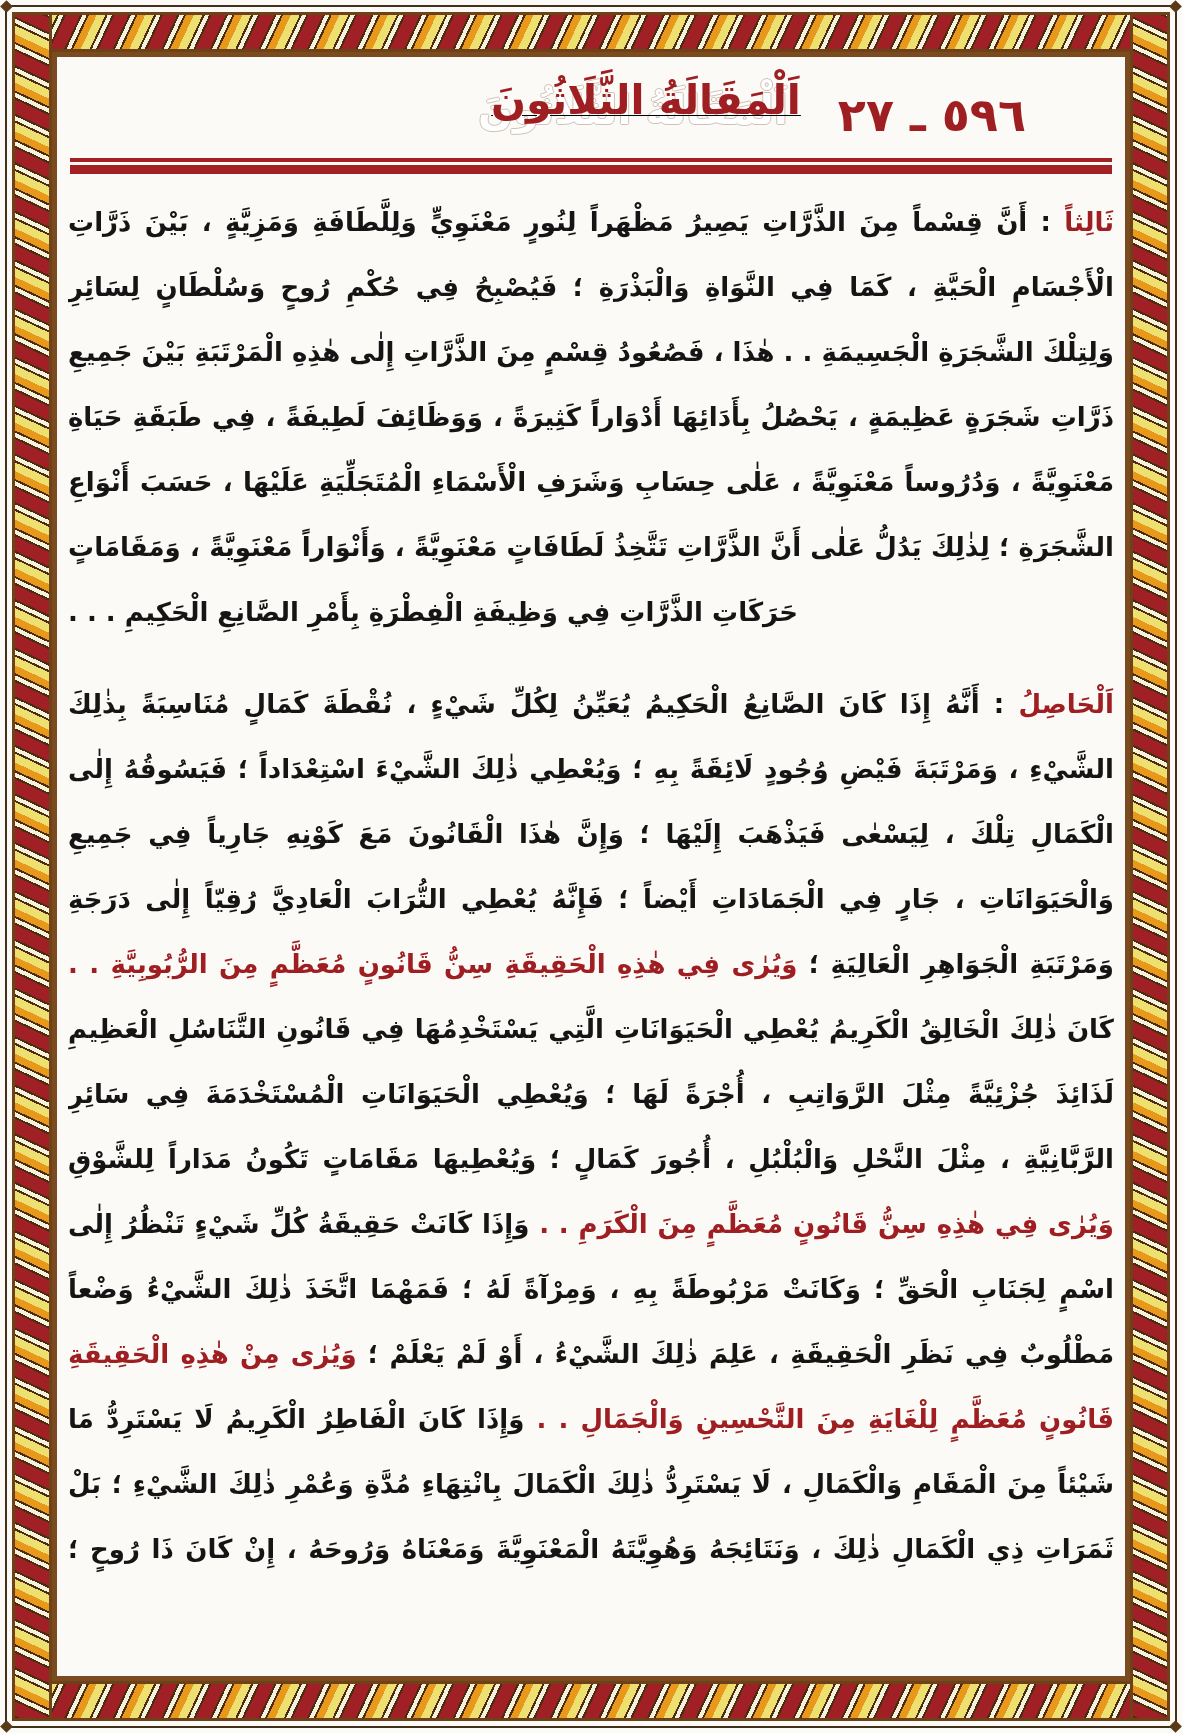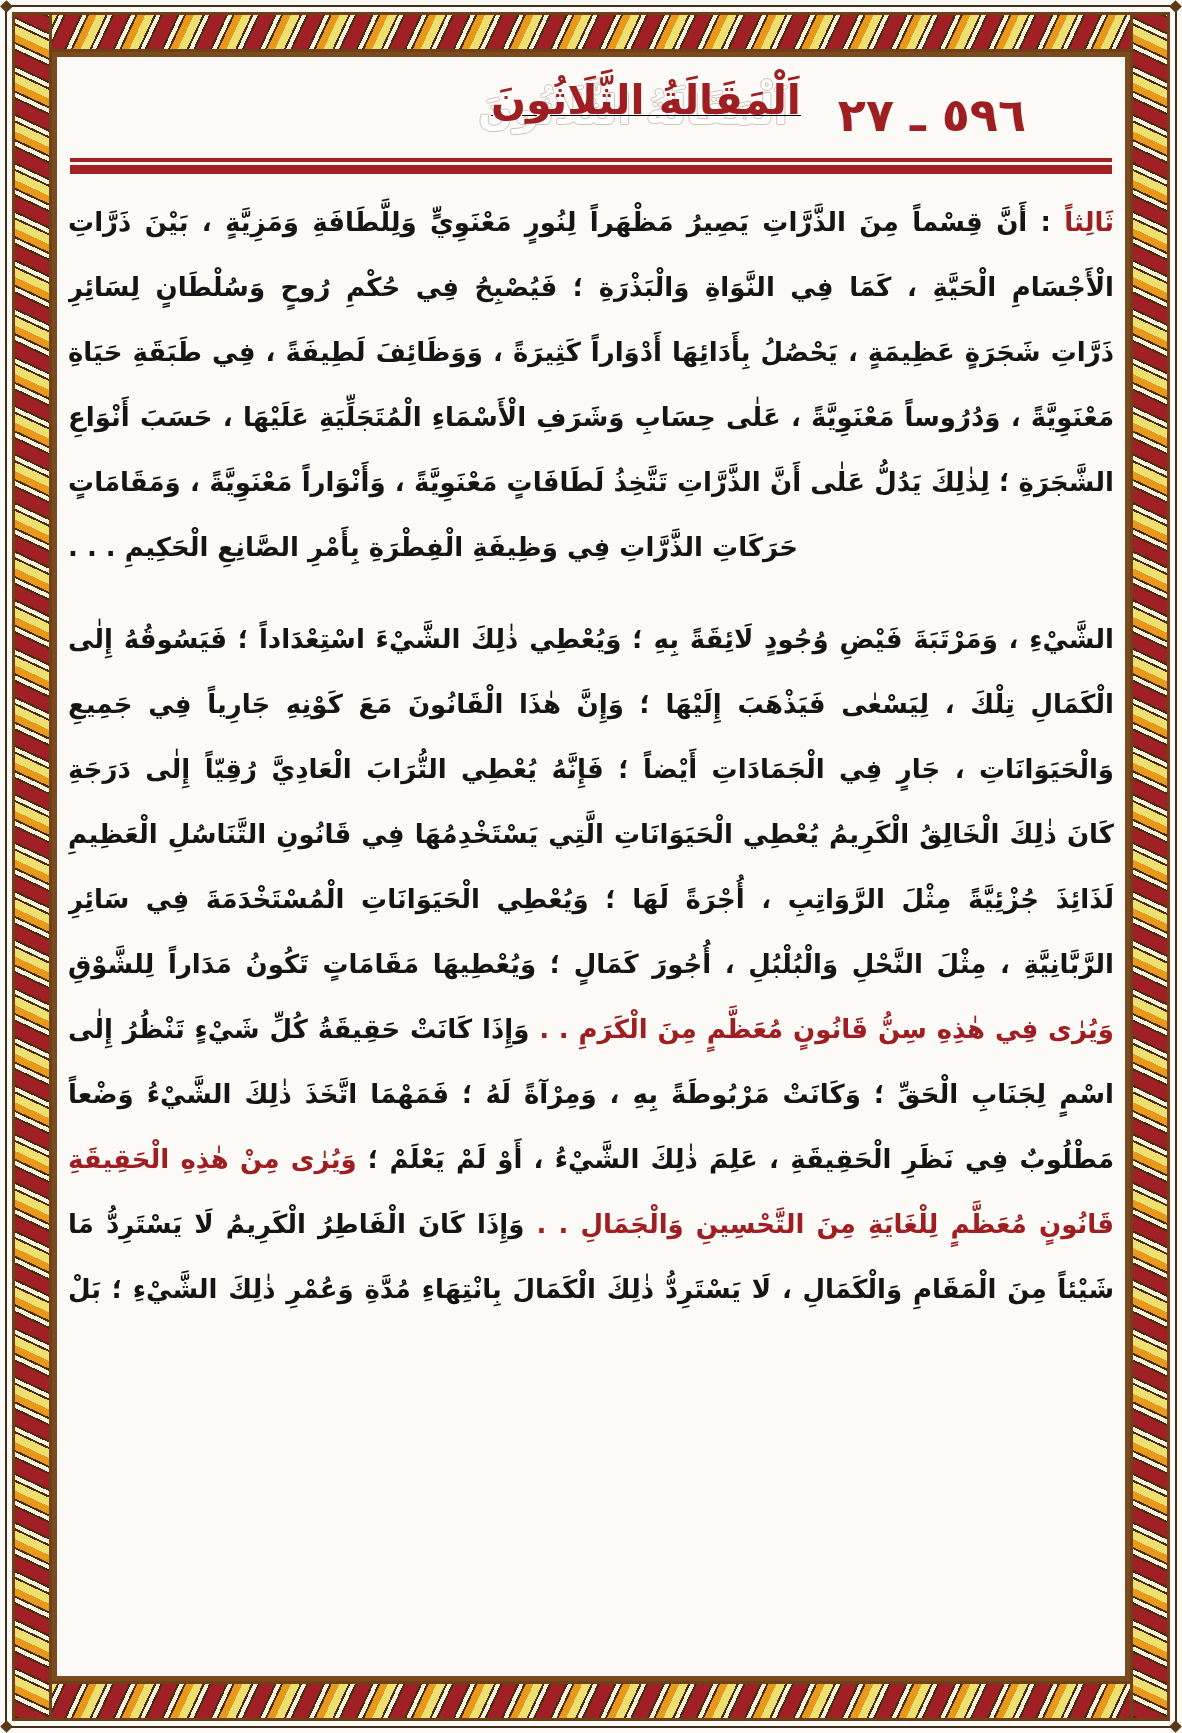--- a/index.html
+++ b/index.html
@@ -102,32 +102,36 @@
     </div>
     <div class="page-number">٥٩٦ ـ ٢٧</div>
   </div>
   <div class="rule-thin"></div>
   <div class="rule-thick"></div>
 
   <div class="body-text">
       <div class="para">
         <div class="line"><span class="run-red">ثَالِثاً</span><span class="run-black"> : أَنَّ قِسْماً مِنَ الذَّرَّاتِ يَصِيرُ مَظْهَراً لِنُورٍ مَعْنَوِيٍّ وَلِلَّطَافَةِ وَمَزِيَّةٍ ، بَيْنَ ذَرَّاتِ</span></div>
         <div class="line"><span class="run-black">الْأَجْسَامِ الْحَيَّةِ ، كَمَا فِي النَّوَاةِ وَالْبَذْرَةِ ؛ فَيُصْبِحُ فِي حُكْمِ رُوحٍ وَسُلْطَانٍ لِسَائِرِ الذَّرَّاتِ</span></div>
+        <div class="line"><span class="run-black">وَلِتِلْكَ الشَّجَرَةِ الْجَسِيمَةِ . . هٰذَا ، فَصُعُودُ قِسْمٍ مِنَ الذَّرَّاتِ إِلٰى هٰذِهِ الْمَرْتَبَةِ بَيْنَ جَمِيعِ</span></div>
         <div class="line"><span class="run-black">ذَرَّاتِ شَجَرَةٍ عَظِيمَةٍ ، يَحْصُلُ بِأَدَائِهَا أَدْوَاراً كَثِيرَةً ، وَوَظَائِفَ لَطِيفَةً ، فِي طَبَقَةِ حَيَاةِ تِلْكَ</span></div>
         <div class="line"><span class="run-black">مَعْنَوِيَّةً ، وَدُرُوساً مَعْنَوِيَّةً ، عَلٰى حِسَابِ وَشَرَفِ الْأَسْمَاءِ الْمُتَجَلِّيَةِ عَلَيْهَا ، حَسَبَ أَنْوَاعِ</span></div>
         <div class="line"><span class="run-black">الشَّجَرَةِ ؛ لِذٰلِكَ يَدُلُّ عَلٰى أَنَّ الذَّرَّاتِ تَتَّخِذُ لَطَافَاتٍ مَعْنَوِيَّةً ، وَأَنْوَاراً مَعْنَوِيَّةً ، وَمَقَامَاتٍ</span></div>
         <div class="line flush-left"><span class="run-black">حَرَكَاتِ الذَّرَّاتِ فِي وَظِيفَةِ الْفِطْرَةِ بِأَمْرِ الصَّانِعِ الْحَكِيمِ . . .</span></div>
       </div>
       <div class="para">
+        <div class="line"><span class="run-red">اَلْحَاصِلُ</span><span class="run-black"> : أَنَّهُ إِذَا كَانَ الصَّانِعُ الْحَكِيمُ يُعَيِّنُ لِكُلِّ شَيْءٍ ، نُقْطَةَ كَمَالٍ مُنَاسِبَةً بِذٰلِكَ</span></div>
         <div class="line"><span class="run-black">الشَّيْءِ ، وَمَرْتَبَةَ فَيْضِ وُجُودٍ لَائِقَةً بِهِ ؛ وَيُعْطِي ذٰلِكَ الشَّيْءَ اسْتِعْدَاداً ؛ فَيَسُوقُهُ إِلٰى نُقْطَةِ</span></div>
         <div class="line"><span class="run-black">الْكَمَالِ تِلْكَ ، لِيَسْعٰى فَيَذْهَبَ إِلَيْهَا ؛ وَإِنَّ هٰذَا الْقَانُونَ مَعَ كَوْنِهِ جَارِياً فِي جَمِيعِ النَّبَاتَاتِ</span></div>
         <div class="line"><span class="run-black">وَالْحَيَوَانَاتِ ، جَارٍ فِي الْجَمَادَاتِ أَيْضاً ؛ فَإِنَّهُ يُعْطِي التُّرَابَ الْعَادِيَّ رُقِيّاً إِلٰى دَرَجَةِ الْأَلْمَاسِ</span></div>
+        <div class="line"><span class="run-black">وَمَرْتَبَةِ الْجَوَاهِرِ الْعَالِيَةِ ؛ </span><span class="run-red">وَيُرٰى فِي هٰذِهِ الْحَقِيقَةِ سِنُّ قَانُونٍ مُعَظَّمٍ مِنَ الرُّبُوبِيَّةِ . .</span></div>
         <div class="line"><span class="run-black">كَانَ ذٰلِكَ الْخَالِقُ الْكَرِيمُ يُعْطِي الْحَيَوَانَاتِ الَّتِي يَسْتَخْدِمُهَا فِي قَانُونِ التَّنَاسُلِ الْعَظِيمِ ،</span></div>
         <div class="line"><span class="run-black">لَذَائِذَ جُزْئِيَّةً مِثْلَ الرَّوَاتِبِ ، أُجْرَةً لَهَا ؛ وَيُعْطِي الْحَيَوَانَاتِ الْمُسْتَخْدَمَةَ فِي سَائِرِ الْخَدَمَاتِ</span></div>
         <div class="line"><span class="run-black">الرَّبَّانِيَّةِ ، مِثْلَ النَّحْلِ وَالْبُلْبُلِ ، أُجُورَ كَمَالٍ ؛ وَيُعْطِيهَا مَقَامَاتٍ تَكُونُ مَدَاراً لِلشَّوْقِ وَاللَّذَّةِ ؛</span></div>
         <div class="line"><span class="run-red">وَيُرٰى فِي هٰذِهِ سِنُّ قَانُونٍ مُعَظَّمٍ مِنَ الْكَرَمِ . .</span><span class="run-black"> وَإِذَا كَانَتْ حَقِيقَةُ كُلِّ شَيْءٍ تَنْظُرُ إِلٰى تَجَلِّي</span></div>
         <div class="line"><span class="run-black">اسْمٍ لِجَنَابِ الْحَقِّ ؛ وَكَانَتْ مَرْبُوطَةً بِهِ ، وَمِرْآةً لَهُ ؛ فَمَهْمَا اتَّخَذَ ذٰلِكَ الشَّيْءُ وَضْعاً حَسَناً ،</span></div>
         <div class="line"><span class="run-black">مَطْلُوبٌ فِي نَظَرِ الْحَقِيقَةِ ، عَلِمَ ذٰلِكَ الشَّيْءُ ، أَوْ لَمْ يَعْلَمْ ؛ </span><span class="run-red">وَيُرٰى مِنْ هٰذِهِ الْحَقِيقَةِ سِنُّ</span></div>
         <div class="line"><span class="run-red">قَانُونٍ مُعَظَّمٍ لِلْغَايَةِ مِنَ التَّحْسِينِ وَالْجَمَالِ . .</span><span class="run-black"> وَإِذَا كَانَ الْفَاطِرُ الْكَرِيمُ لَا يَسْتَرِدُّ مَا مَنَحَ</span></div>
         <div class="line"><span class="run-black">شَيْئاً مِنَ الْمَقَامِ وَالْكَمَالِ ، لَا يَسْتَرِدُّ ذٰلِكَ الْكَمَالَ بِانْتِهَاءِ مُدَّةِ وَعُمْرِ ذٰلِكَ الشَّيْءِ ؛ بَلْ يُبْقِي</span></div>
+        <div class="line"><span class="run-black">ثَمَرَاتِ ذِي الْكَمَالِ ذٰلِكَ ، وَنَتَائِجَهُ وَهُوِيَّتَهُ الْمَعْنَوِيَّةَ وَمَعْنَاهُ وَرُوحَهُ ، إِنْ كَانَ ذَا رُوحٍ ؛</span></div>
       </div>
     </div>
 </div>
 
 </body></html>

